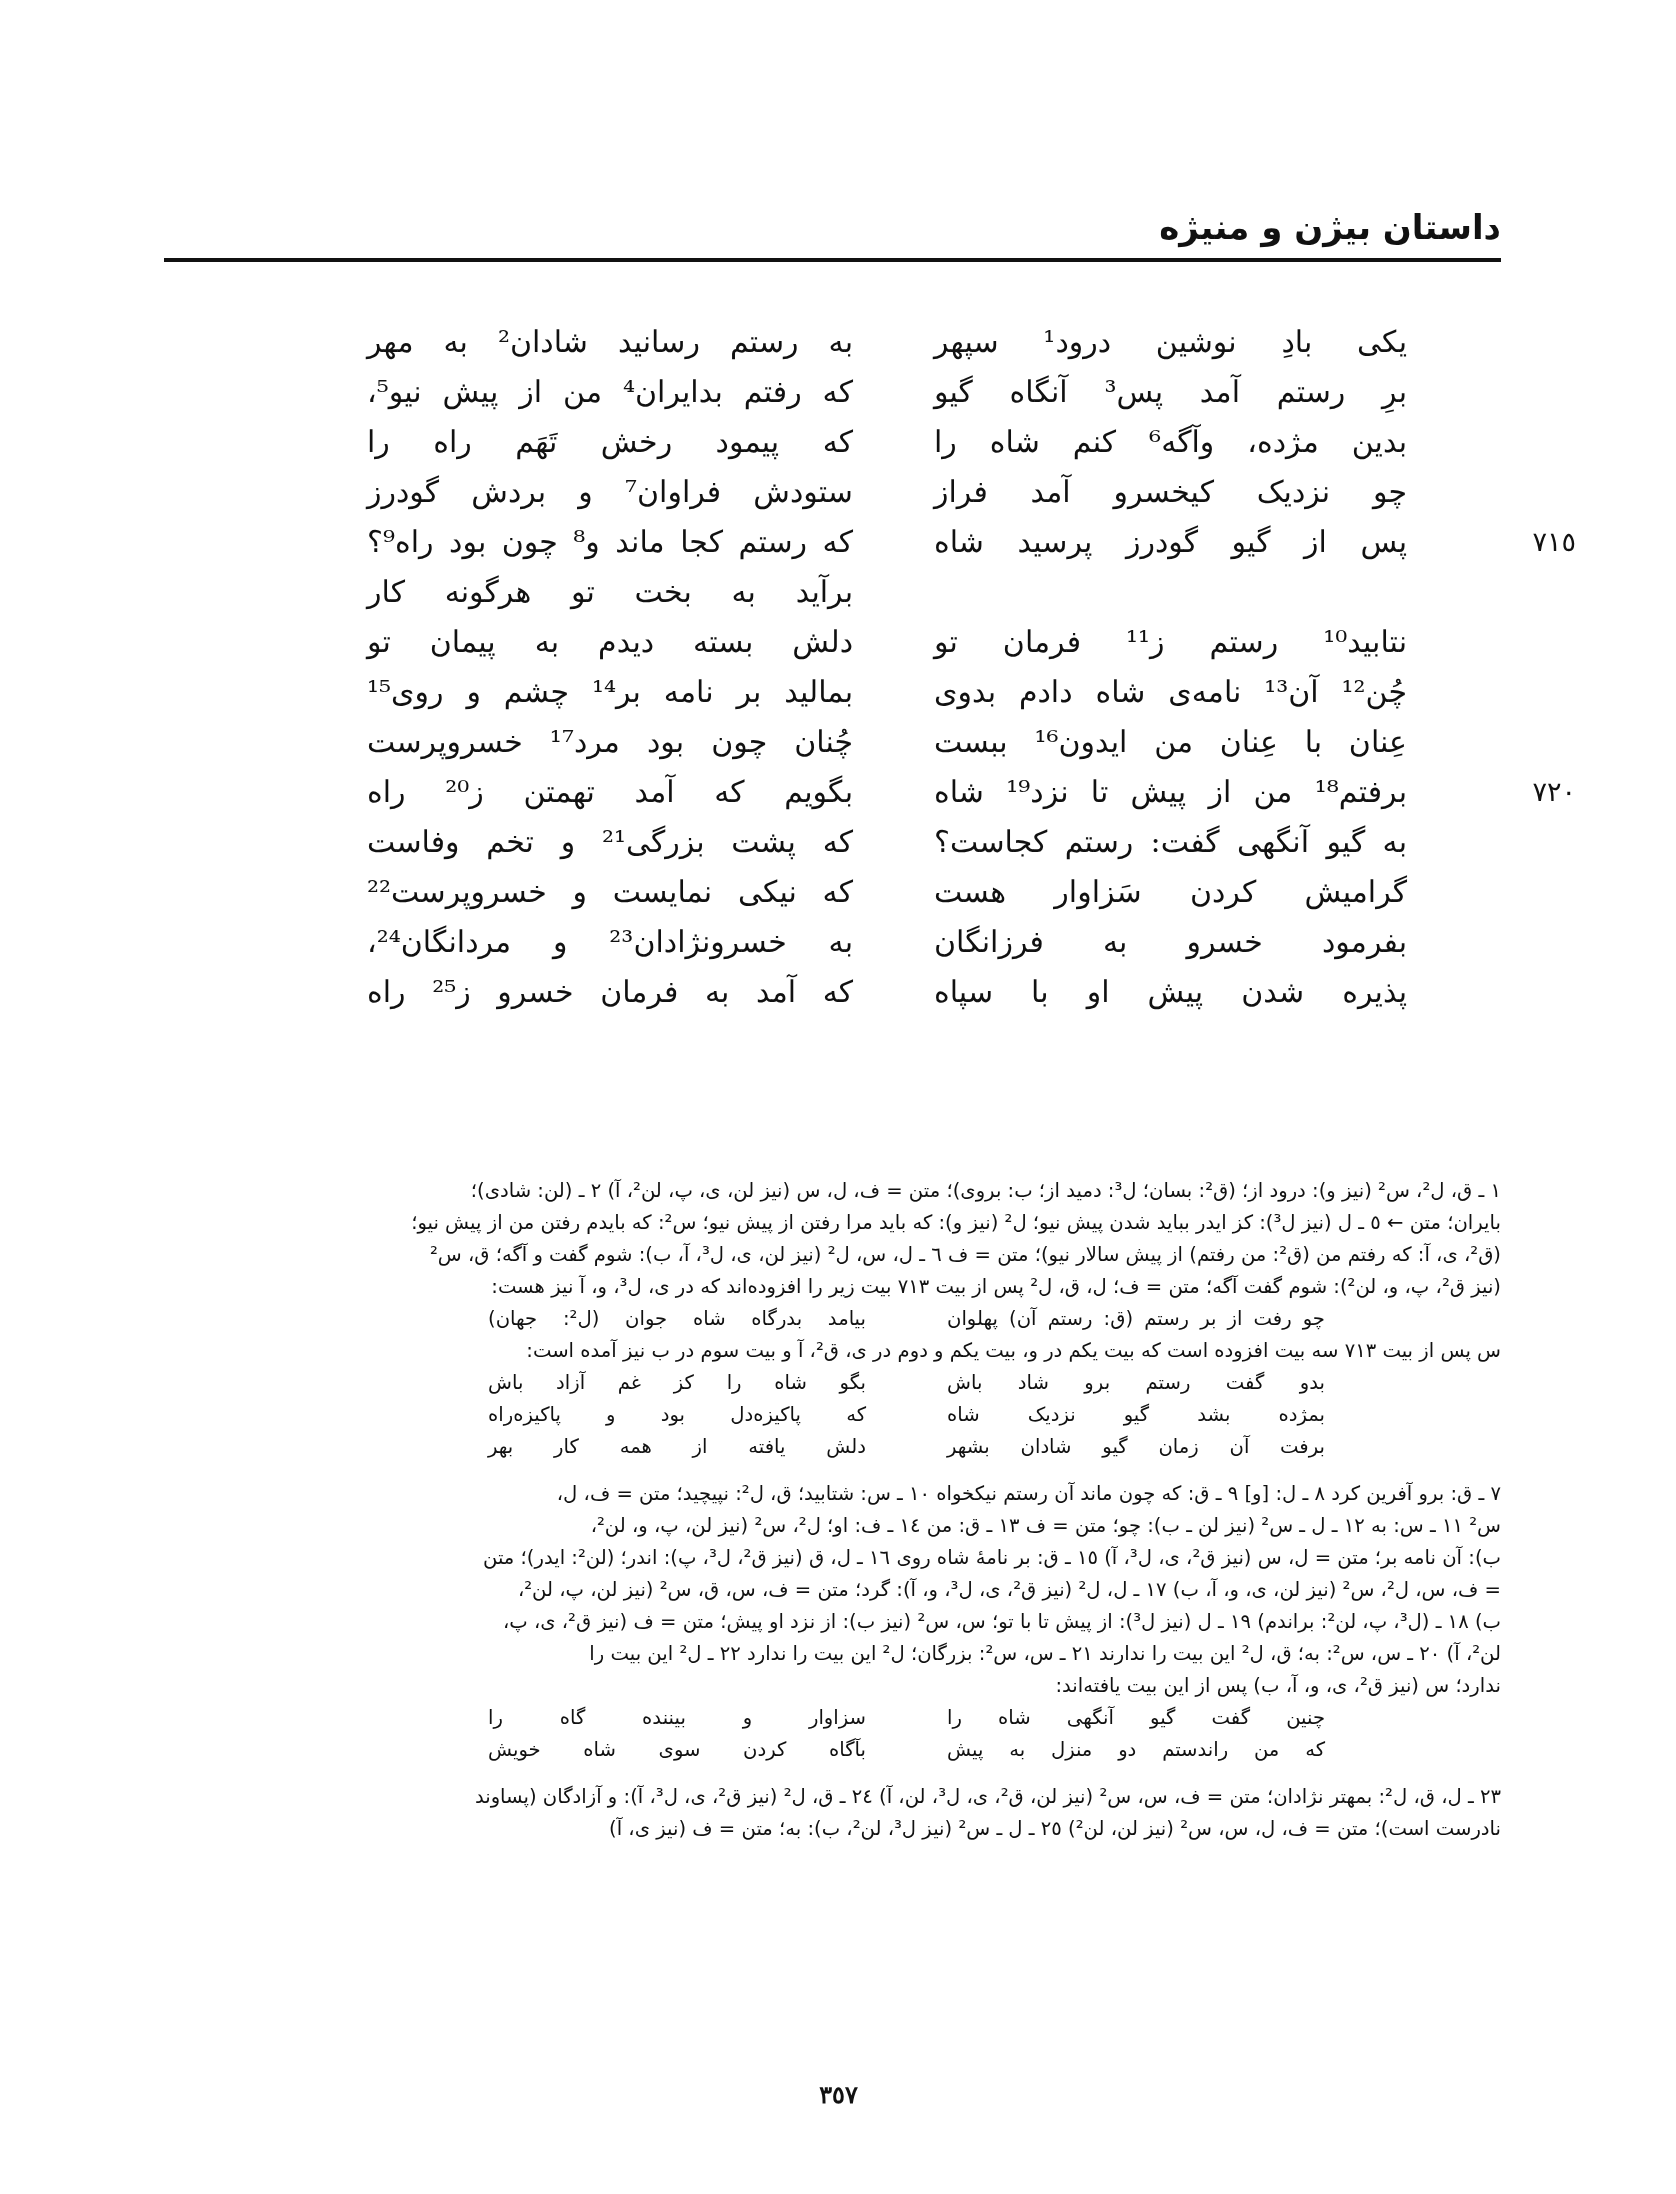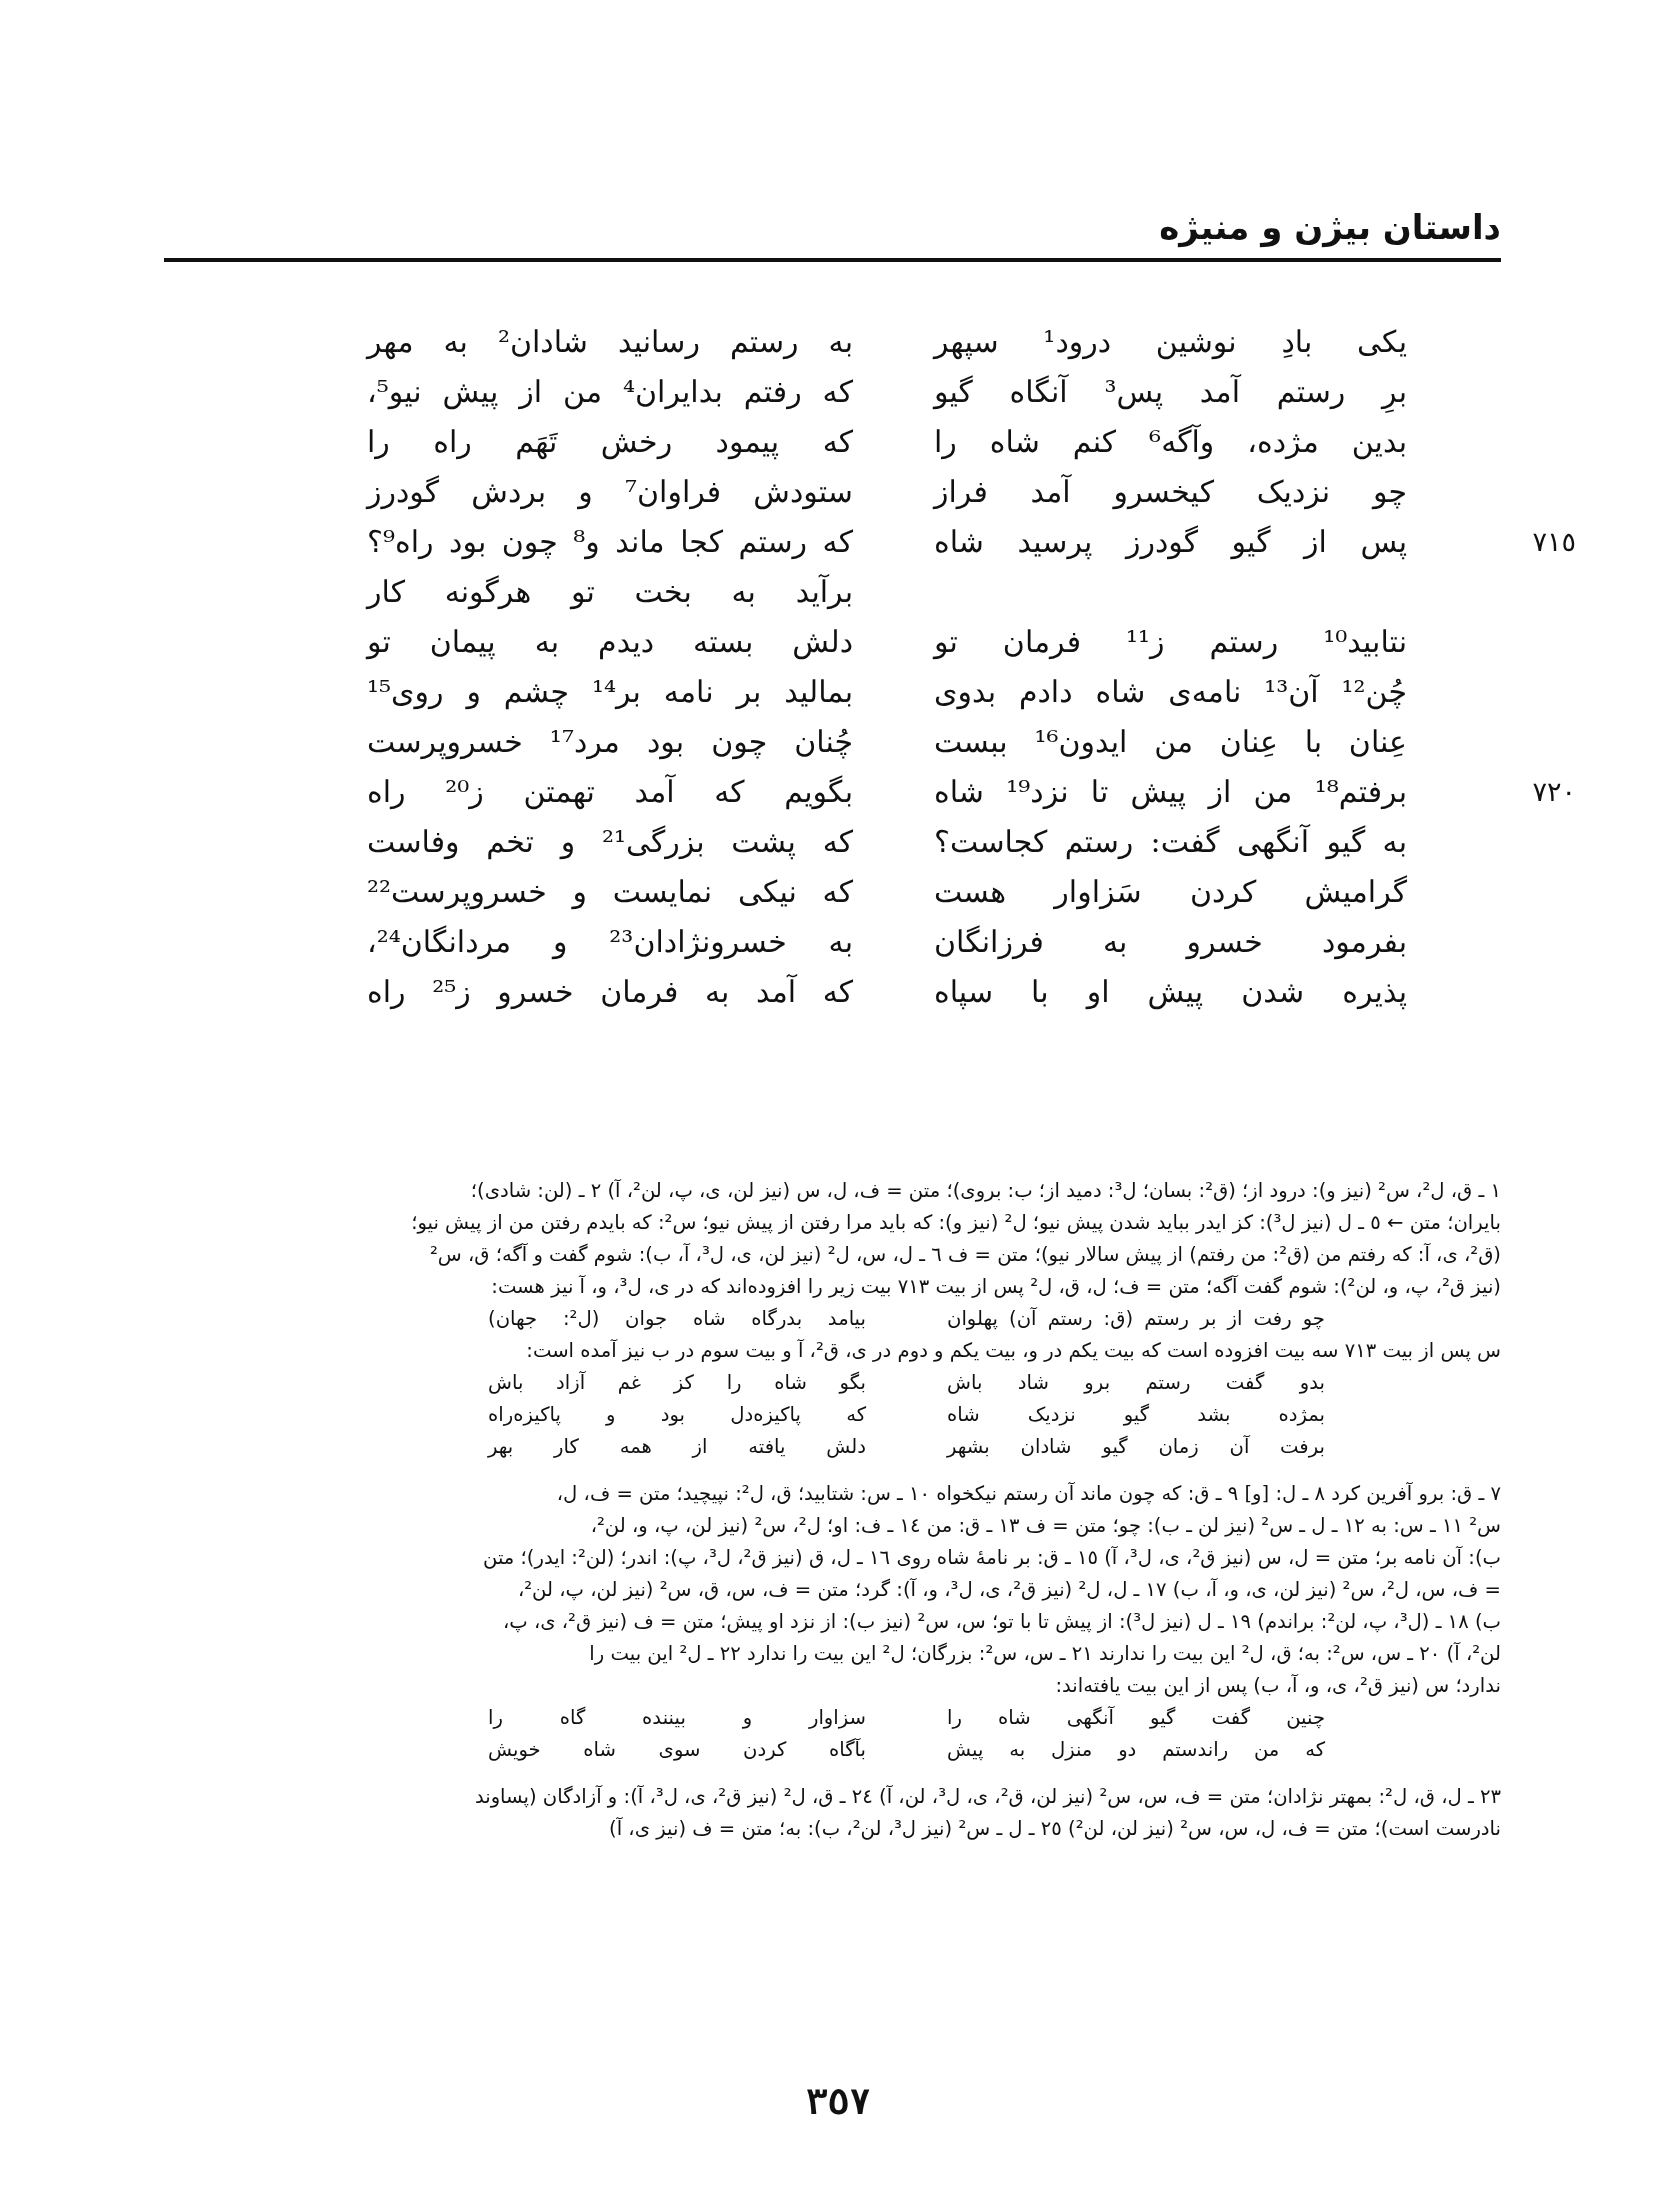--- a/index.html
+++ b/index.html
@@ -11,21 +11,21 @@
   .bayt { position:relative; height:50px; direction:rtl; }
   .hemi { position:absolute; top:0; font-size:30px; line-height:47px; white-space:nowrap; text-align:justify; text-align-last:justify; direction:rtl; }
   .hemi.right { right:0; width:473px; }
   .hemi.left { right:554px; width:486px; }
   .vnum { position:absolute; right:-169px; top:0; font-size:27px; line-height:47px; }
   .notes { position:absolute; left:162px; right:176px; top:1175px; direction:rtl; font-size:19.6px; line-height:32px; font-family:"DejaVu Sans", sans-serif; }
   .note-line { white-space:nowrap; overflow:hidden; text-align:justify; }
   .inset { display:flex; flex-direction:row; justify-content:flex-start; gap:81px; padding-right:176px; }
   .inset span { display:inline-block; width:378px; text-align:justify; text-align-last:justify; }
   .gap { height:15px; }
-  .page-number { position:absolute; left:0; right:0; top:2081px; text-align:center; font-size:36px; font-weight:bold; font-family:Liberation Mono, monospace; }
+  .page-number { position:absolute; left:0; right:0; top:2081px; text-align:center; font-size:24px; font-weight:bold; font-family:Liberation Serif, serif; }
 </style>
 </head>
 <body>
 
 <div class="header">
   <div class="header-title">داستان بیژن و منیژه</div>
   <div class="header-rule"></div>
 </div>
 
 <div class="poem" id="poem">

